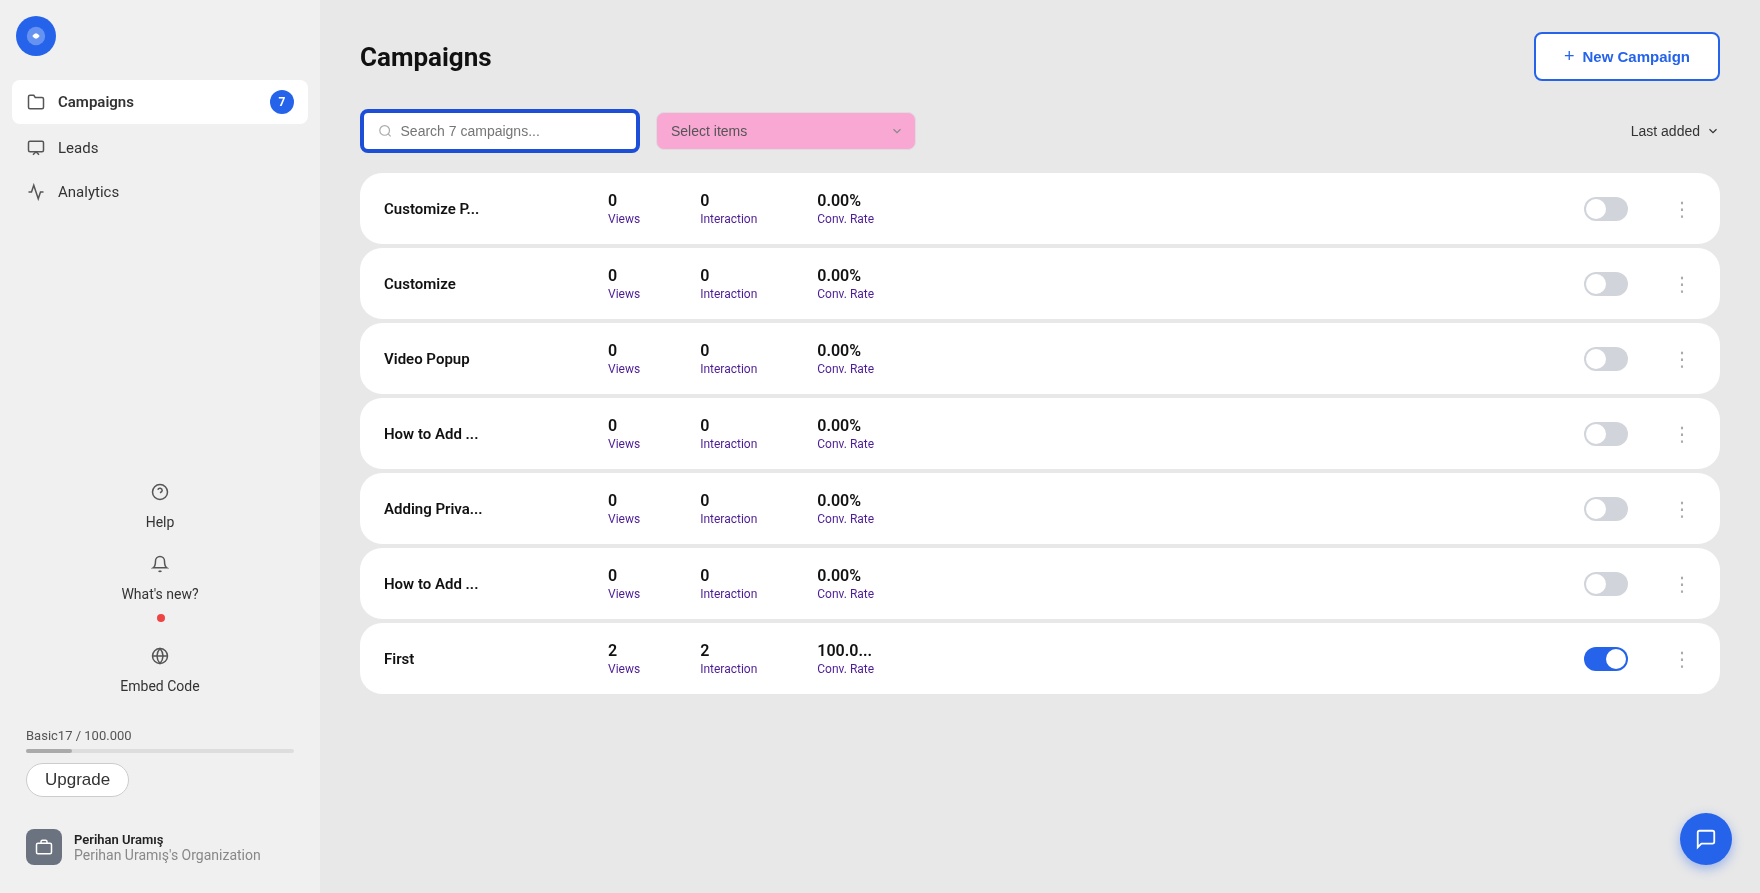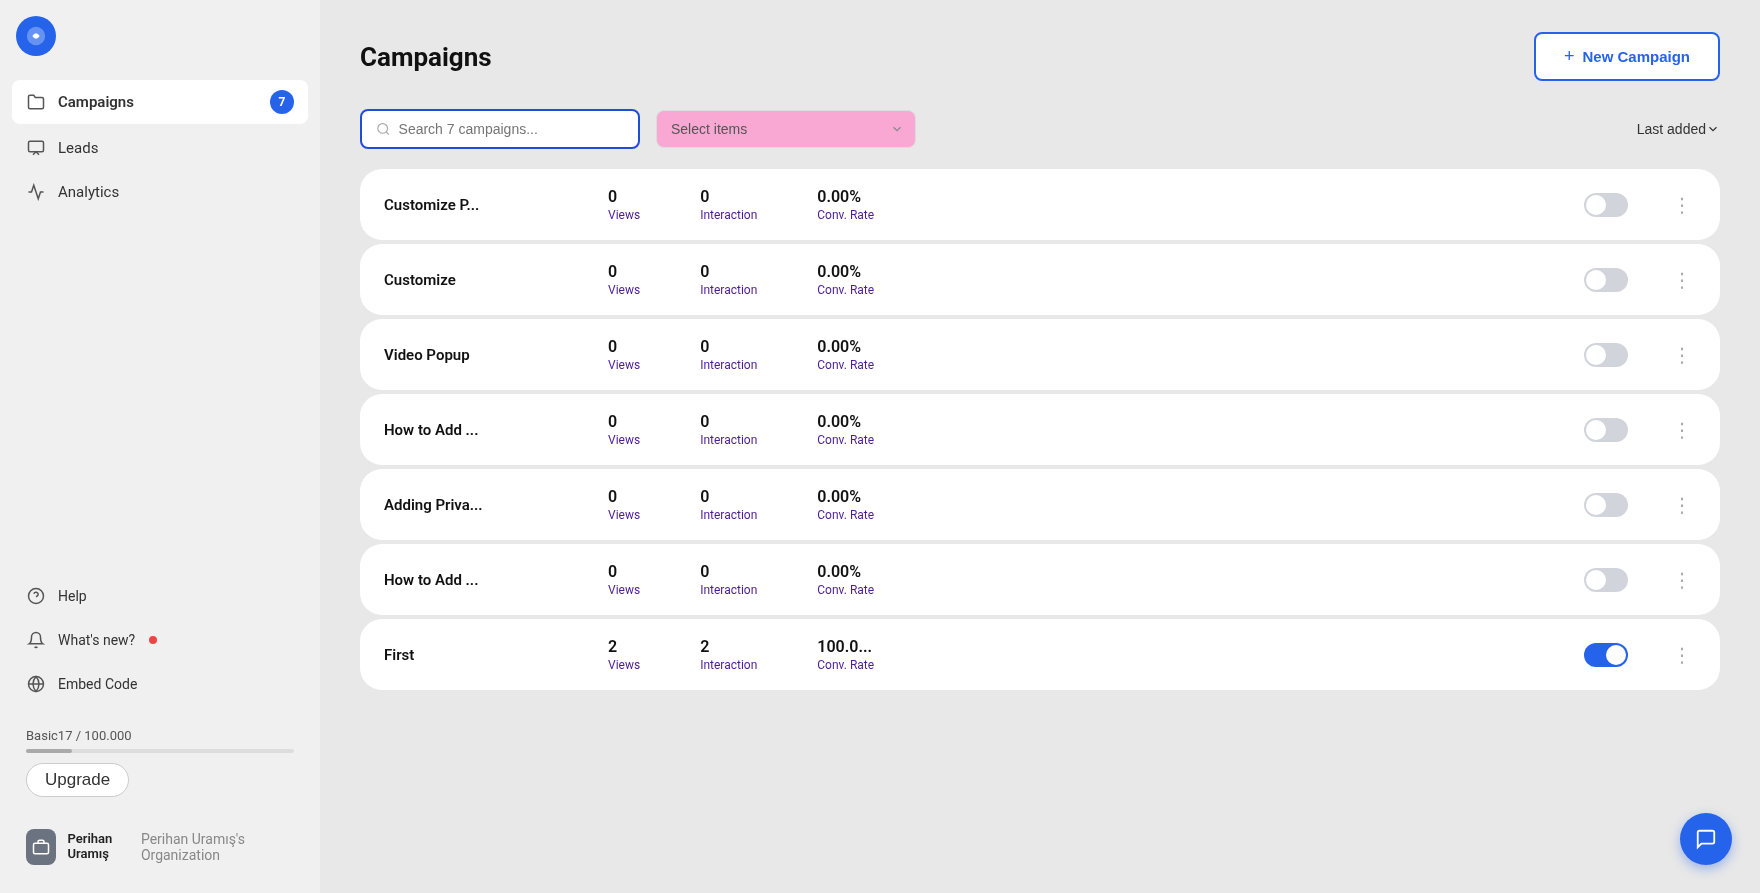--- a/index.html
+++ b/index.html
@@ -79,20 +79,21 @@
       font-weight: 700;
     }
     .sidebar-bottom {
       margin-top: auto;
       display: flex;
       flex-direction: column;
       gap: 4px;
     }
     .sidebar-bottom .sidebar-item {
       font-size: 14px;
+      flex-direction: column;
     }
     .dot-badge {
       width: 8px;
       height: 8px;
       background: #ef4444;
       border-radius: 50%;
       display: inline-block;
       margin-left: 2px;
     }
     .plan-section {
@@ -140,20 +141,21 @@
       background: #6b7280;
       border-radius: 8px;
       display: flex;
       align-items: center;
       justify-content: center;
       color: white;
       font-size: 14px;
     }
     .user-info {
       display: flex;
+      flex-direction: column;
       justify-content: space-between;
     }
     .user-name {
       font-size: 13px;
       font-weight: 600;
       color: #222;
     }
     .user-org {
       font-size: 14px;
       color: #888;
@@ -195,21 +197,21 @@
     .toolbar {
       display: flex;
       align-items: center;
       gap: 16px;
       margin-bottom: 20px;
     }
     .search-box {
       display: flex;
       align-items: center;
       background: white;
-      border: 2px solid #1d4ed8;
+      border: 4px solid #1d4ed8;
       border-radius: 8px;
       padding: 10px 14px;
       gap: 8px;
       flex: 0 0 280px;
     }
     .search-box input {
       border: none;
       outline: none;
       font-size: 14px;
       color: #888;
@@ -241,21 +243,21 @@
       right: 12px;
       top: 50%;
       transform: translateY(-50%);
       pointer-events: none;
       color: #888;
     }
     .sort-btn {
       margin-left: auto;
       display: flex;
       align-items: center;
-      gap: 0;
+      gap: 6px;
       font-size: 14px;
       color: #333;
       cursor: pointer;
       background: none;
       border: none;
     }
 
     
     .campaign-list {
       display: flex;

